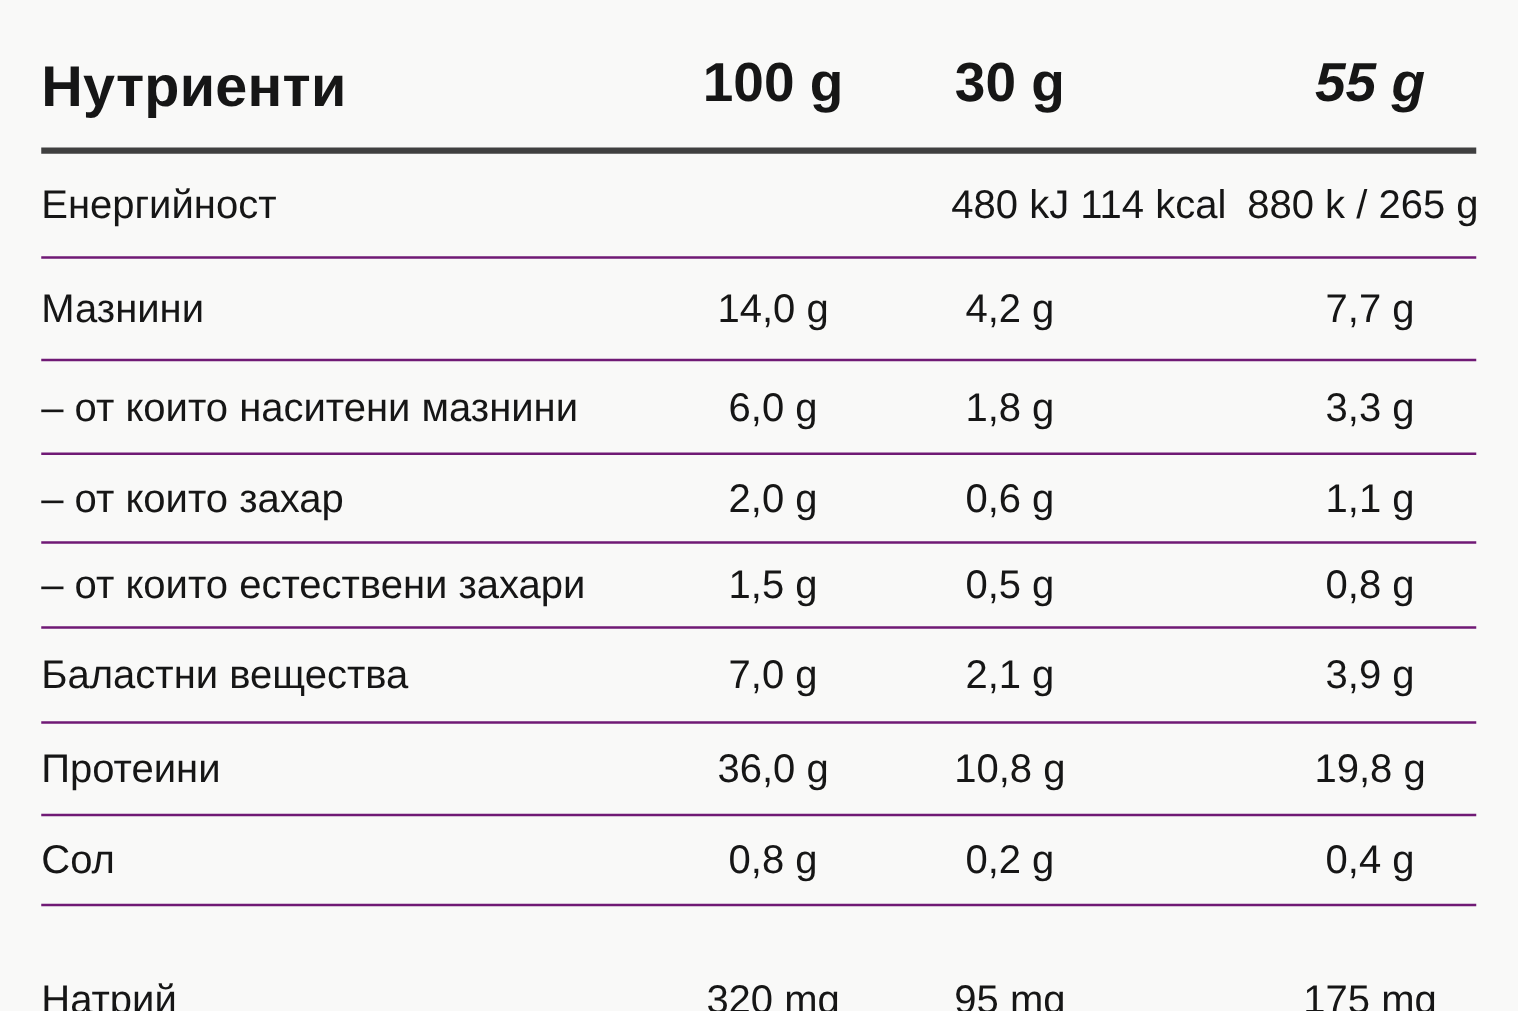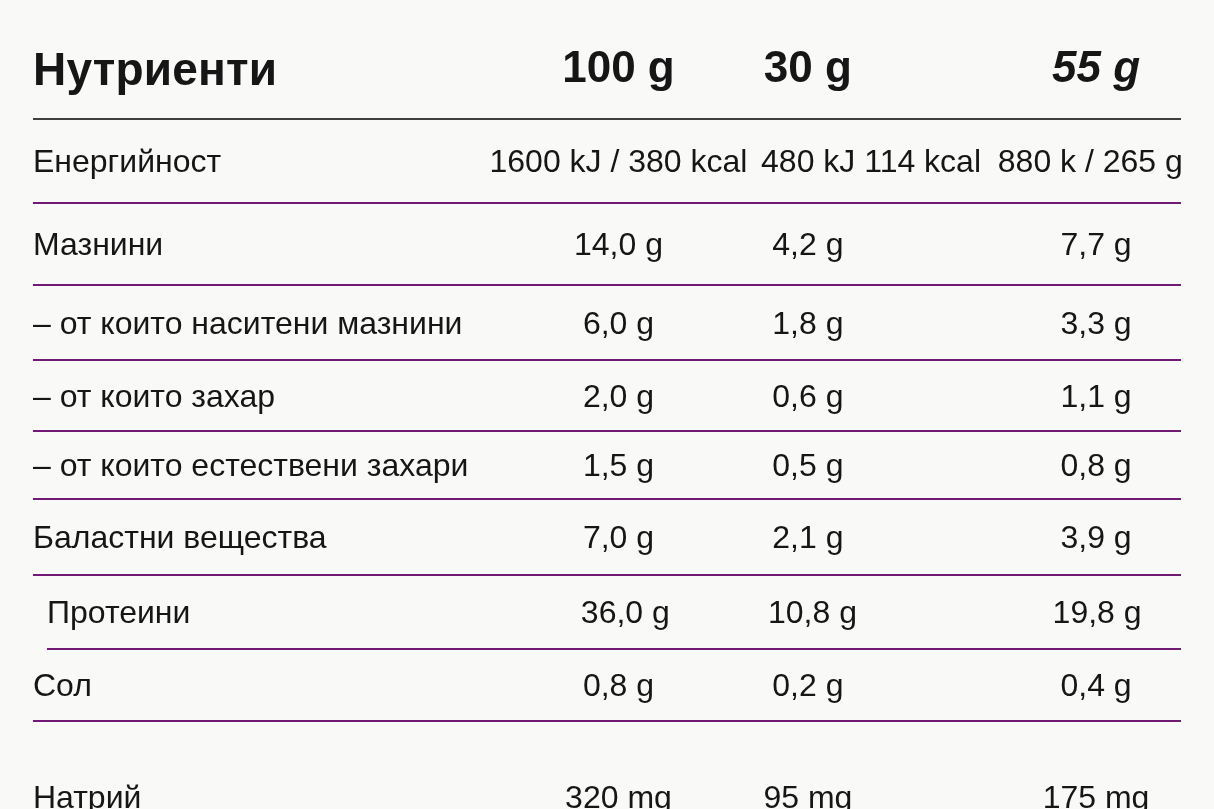--- a/index.html
+++ b/index.html
@@ -18,21 +18,21 @@
   }
   .table {
     position: absolute;
     left: 33px;
     top: 0;
     width: 1148px;
   }
   .header {
     position: relative;
     height: 118px;
-    border-bottom: 2px solid #404040;
+    border-bottom: 5px solid #404040;
   }
   .title {
     position: absolute;
     left: 0;
     bottom: 22px;
     font-size: 46px;
     font-weight: bold;
     letter-spacing: 0.2px;
     white-space: nowrap;
   }
@@ -50,21 +50,21 @@
   .row {
     position: relative;
     border-bottom: 2px solid #701a75;
   }
   .rows .row:nth-child(1) { height: 82px; }
   .rows .row:nth-child(2) { height: 80px; }
   .rows .row:nth-child(3) { height: 73px; }
   .rows .row:nth-child(4) { height: 69px; }
   .rows .row:nth-child(5) { height: 66px; }
   .rows .row:nth-child(6) { height: 74px; }
-  .rows .row:nth-child(7) { height: 72px; margin-left: 14px; }
+  .rows .row:nth-child(7) { height: 72px; }
   .rows .row:nth-child(8) { height: 70px; }
   .rows .row:nth-child(9) { height: 76px; border-bottom: none; margin-top: 37px; }
   .label {
     position: absolute;
     left: 0;
     top: 50%;
     transform: translateY(-50%);
     font-size: 32px;
     white-space: nowrap;
   }
@@ -92,21 +92,20 @@
       <div class="title">Нутриенти</div>
       <div class="col-h c1">100 g</div>
       <div class="col-h c2">30 g</div>
       <div class="col-h c3">55 g</div>
     </div>
 
     <div class="rows">
 
       <div class="row row-energy">
         <span class="label">Енергийност</span>
-        <span class="val v1">1600 kJ / 380 kcal</span>
         <span class="val v2">480 kJ 114 kcal</span>
         <span class="val v3">880 k / 265 g</span>
       </div>
 
       <div class="row">
         <span class="label">Мазнини</span>
         <span class="val v1">14,0 g</span>
         <span class="val v2">4,2 g</span>
         <span class="val v3">7,7 g</span>
       </div>

